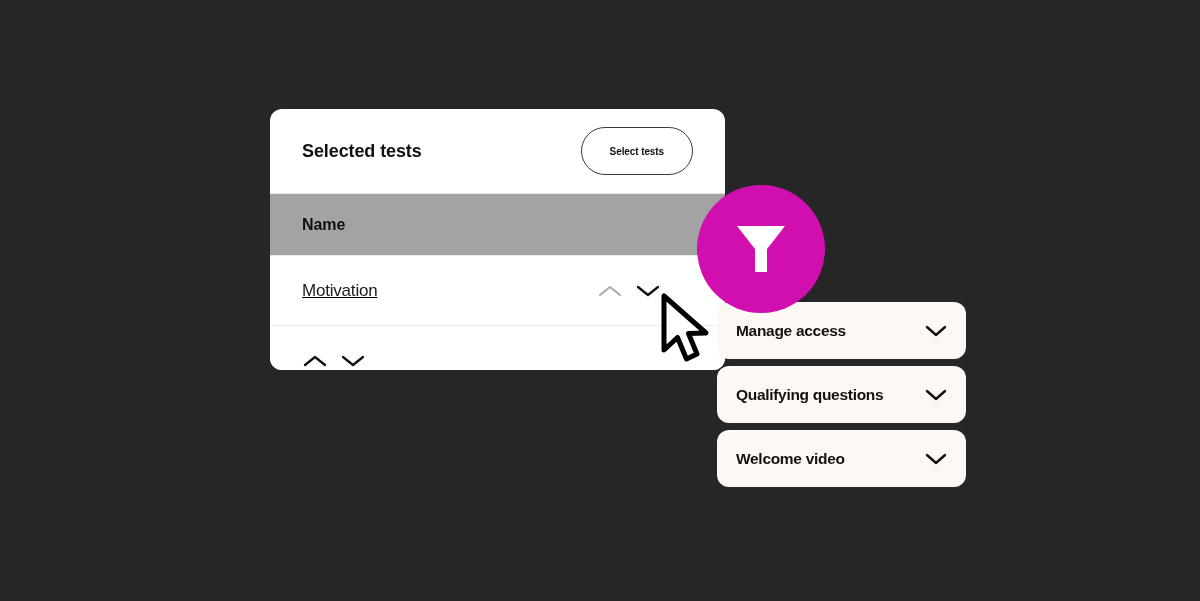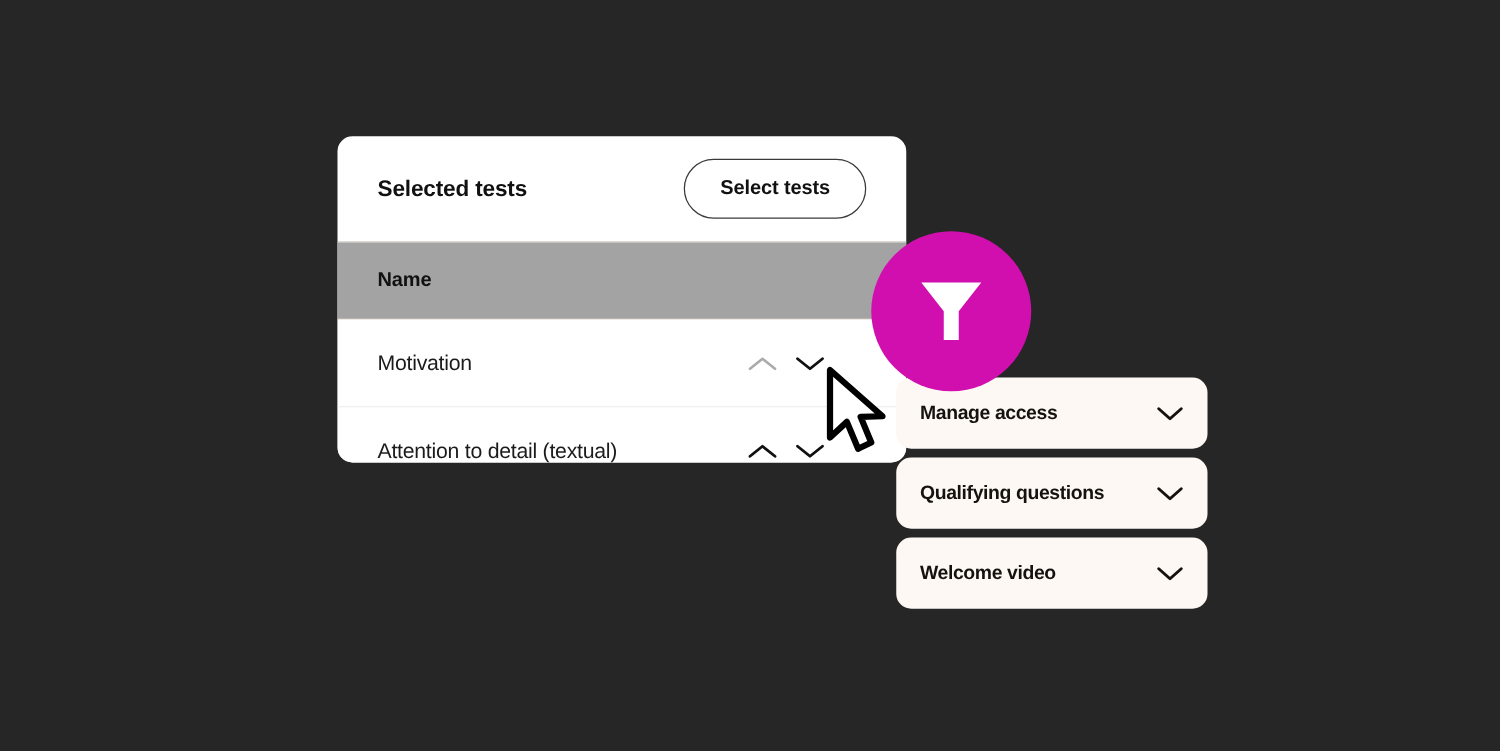--- a/index.html
+++ b/index.html
@@ -27,21 +27,21 @@
     font-size:18px; font-weight:bold; color:#111111;
     letter-spacing:-0.1px;
   }
   .select-tests-btn{
     border:1.4px solid #3a3a3a;
     background:transparent;
     border-radius:999px;
     height:48px;
     padding:0 28px;
     font-family:"Liberation Sans", sans-serif;
-    font-size:16px; font-weight:bold; color:#111111;
+    font-size:10px; font-weight:bold; color:#111111;
     letter-spacing:-0.1px;
     cursor:pointer;
     white-space:nowrap;
     text-align:center;
   }
   .table-head-row{
     background:#a3a3a3;
     height:63px;
     display:flex; align-items:center;
     padding:0 32px;
@@ -51,20 +51,21 @@
   .table-head-label{
     font-size:16px; font-weight:bold; color:#111111;
     letter-spacing:-0.1px;
   }
   .test-row{
     height:70px;
     display:flex; align-items:center; justify-content:space-between;
     padding:0 32px 0 32px;
     border-bottom:1px solid #ECECEC;
     background:#ffffff;
+    text-decoration:underline;
   }
   .test-row:last-child{ border-bottom:none; }
   .test-name{
     font-size:17px; color:#1b1b1b; font-weight:normal;
     letter-spacing:-0.2px;
   }
   .row-actions{
     display:flex; align-items:center; gap:12px;
     margin-right:32px;
   }
@@ -141,21 +142,20 @@
       <button class="chev-btn">
         <svg width="24" height="16" viewBox="0 0 24 16">
           <path d="M2 4 L12 12 L22 4" fill="none" stroke="#111111" stroke-width="2.3" stroke-linecap="round" stroke-linejoin="round"></path>
         </svg>
       </button>
     </div>
   </div>
 
 
   <div class="test-row">
-    <div class="test-name">Attention to detail (textual)</div>
     <div class="row-actions">
       <button class="chev-btn">
         <svg width="24" height="16" viewBox="0 0 24 16">
           <path d="M2 12 L12 4 L22 12" fill="none" stroke="#111111" stroke-width="2.3" stroke-linecap="round" stroke-linejoin="round"></path>
         </svg>
       </button>
       <button class="chev-btn">
         <svg width="24" height="16" viewBox="0 0 24 16">
           <path d="M2 4 L12 12 L22 4" fill="none" stroke="#111111" stroke-width="2.3" stroke-linecap="round" stroke-linejoin="round"></path>
         </svg>

